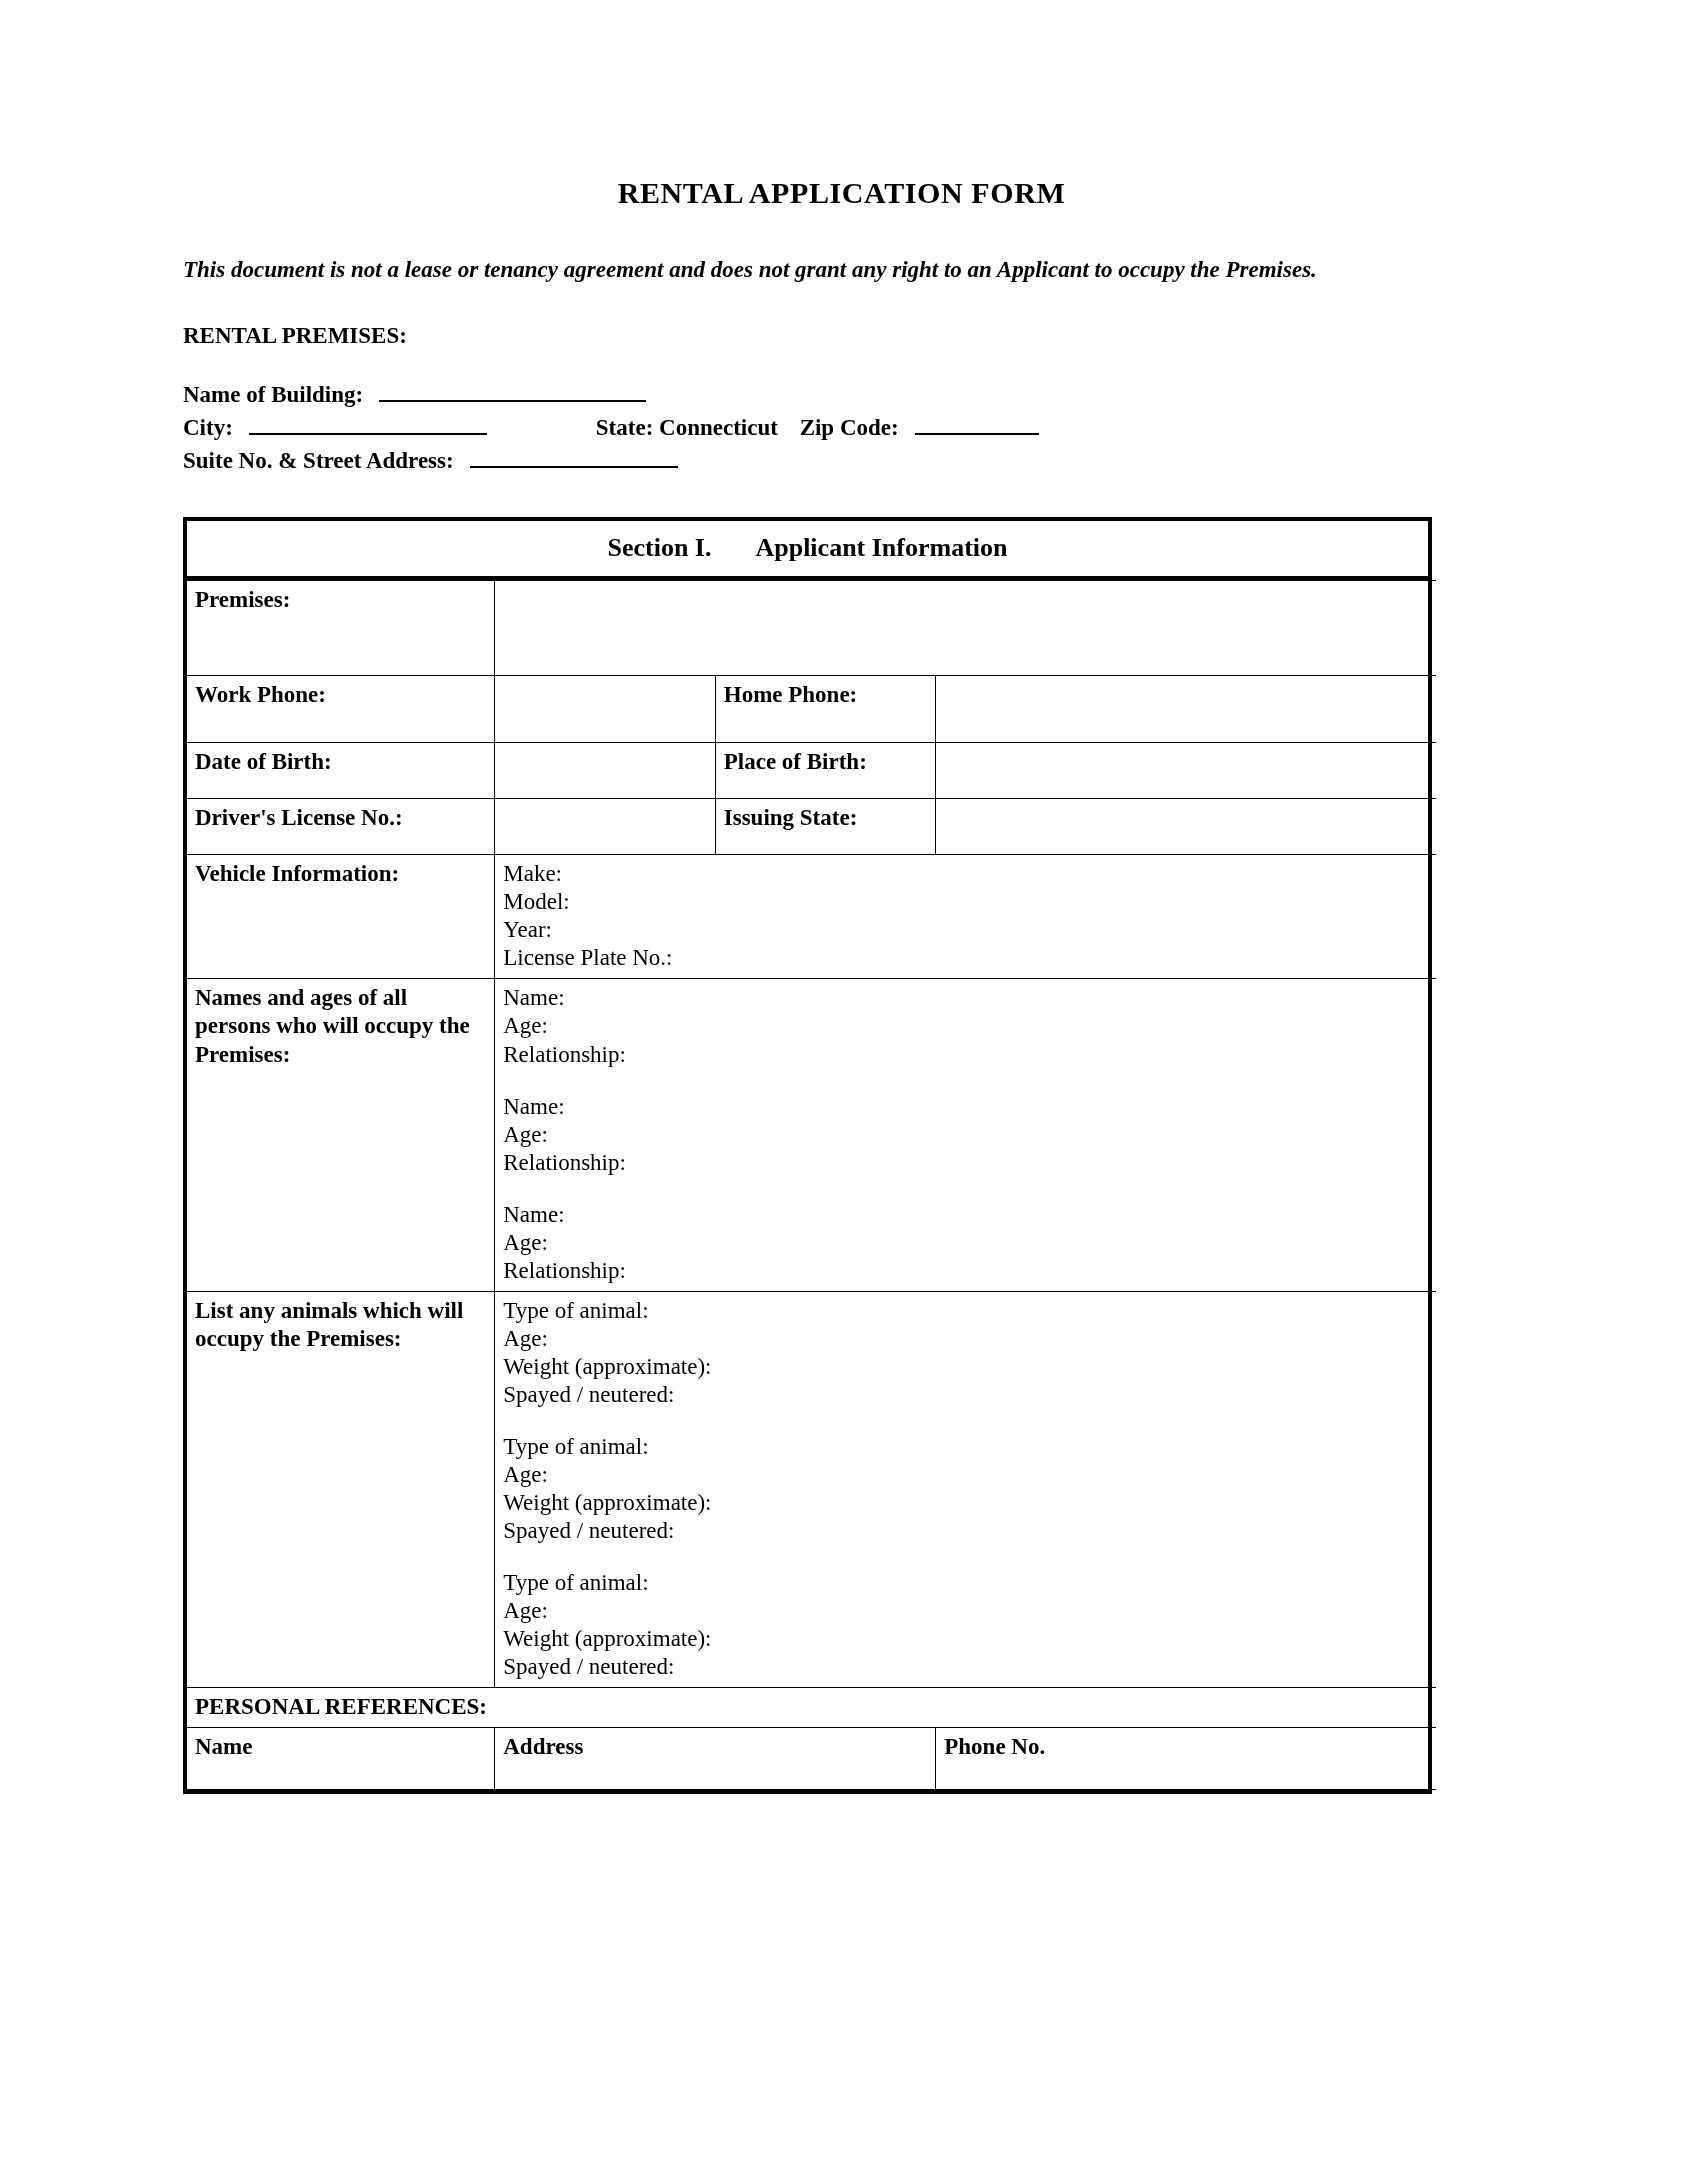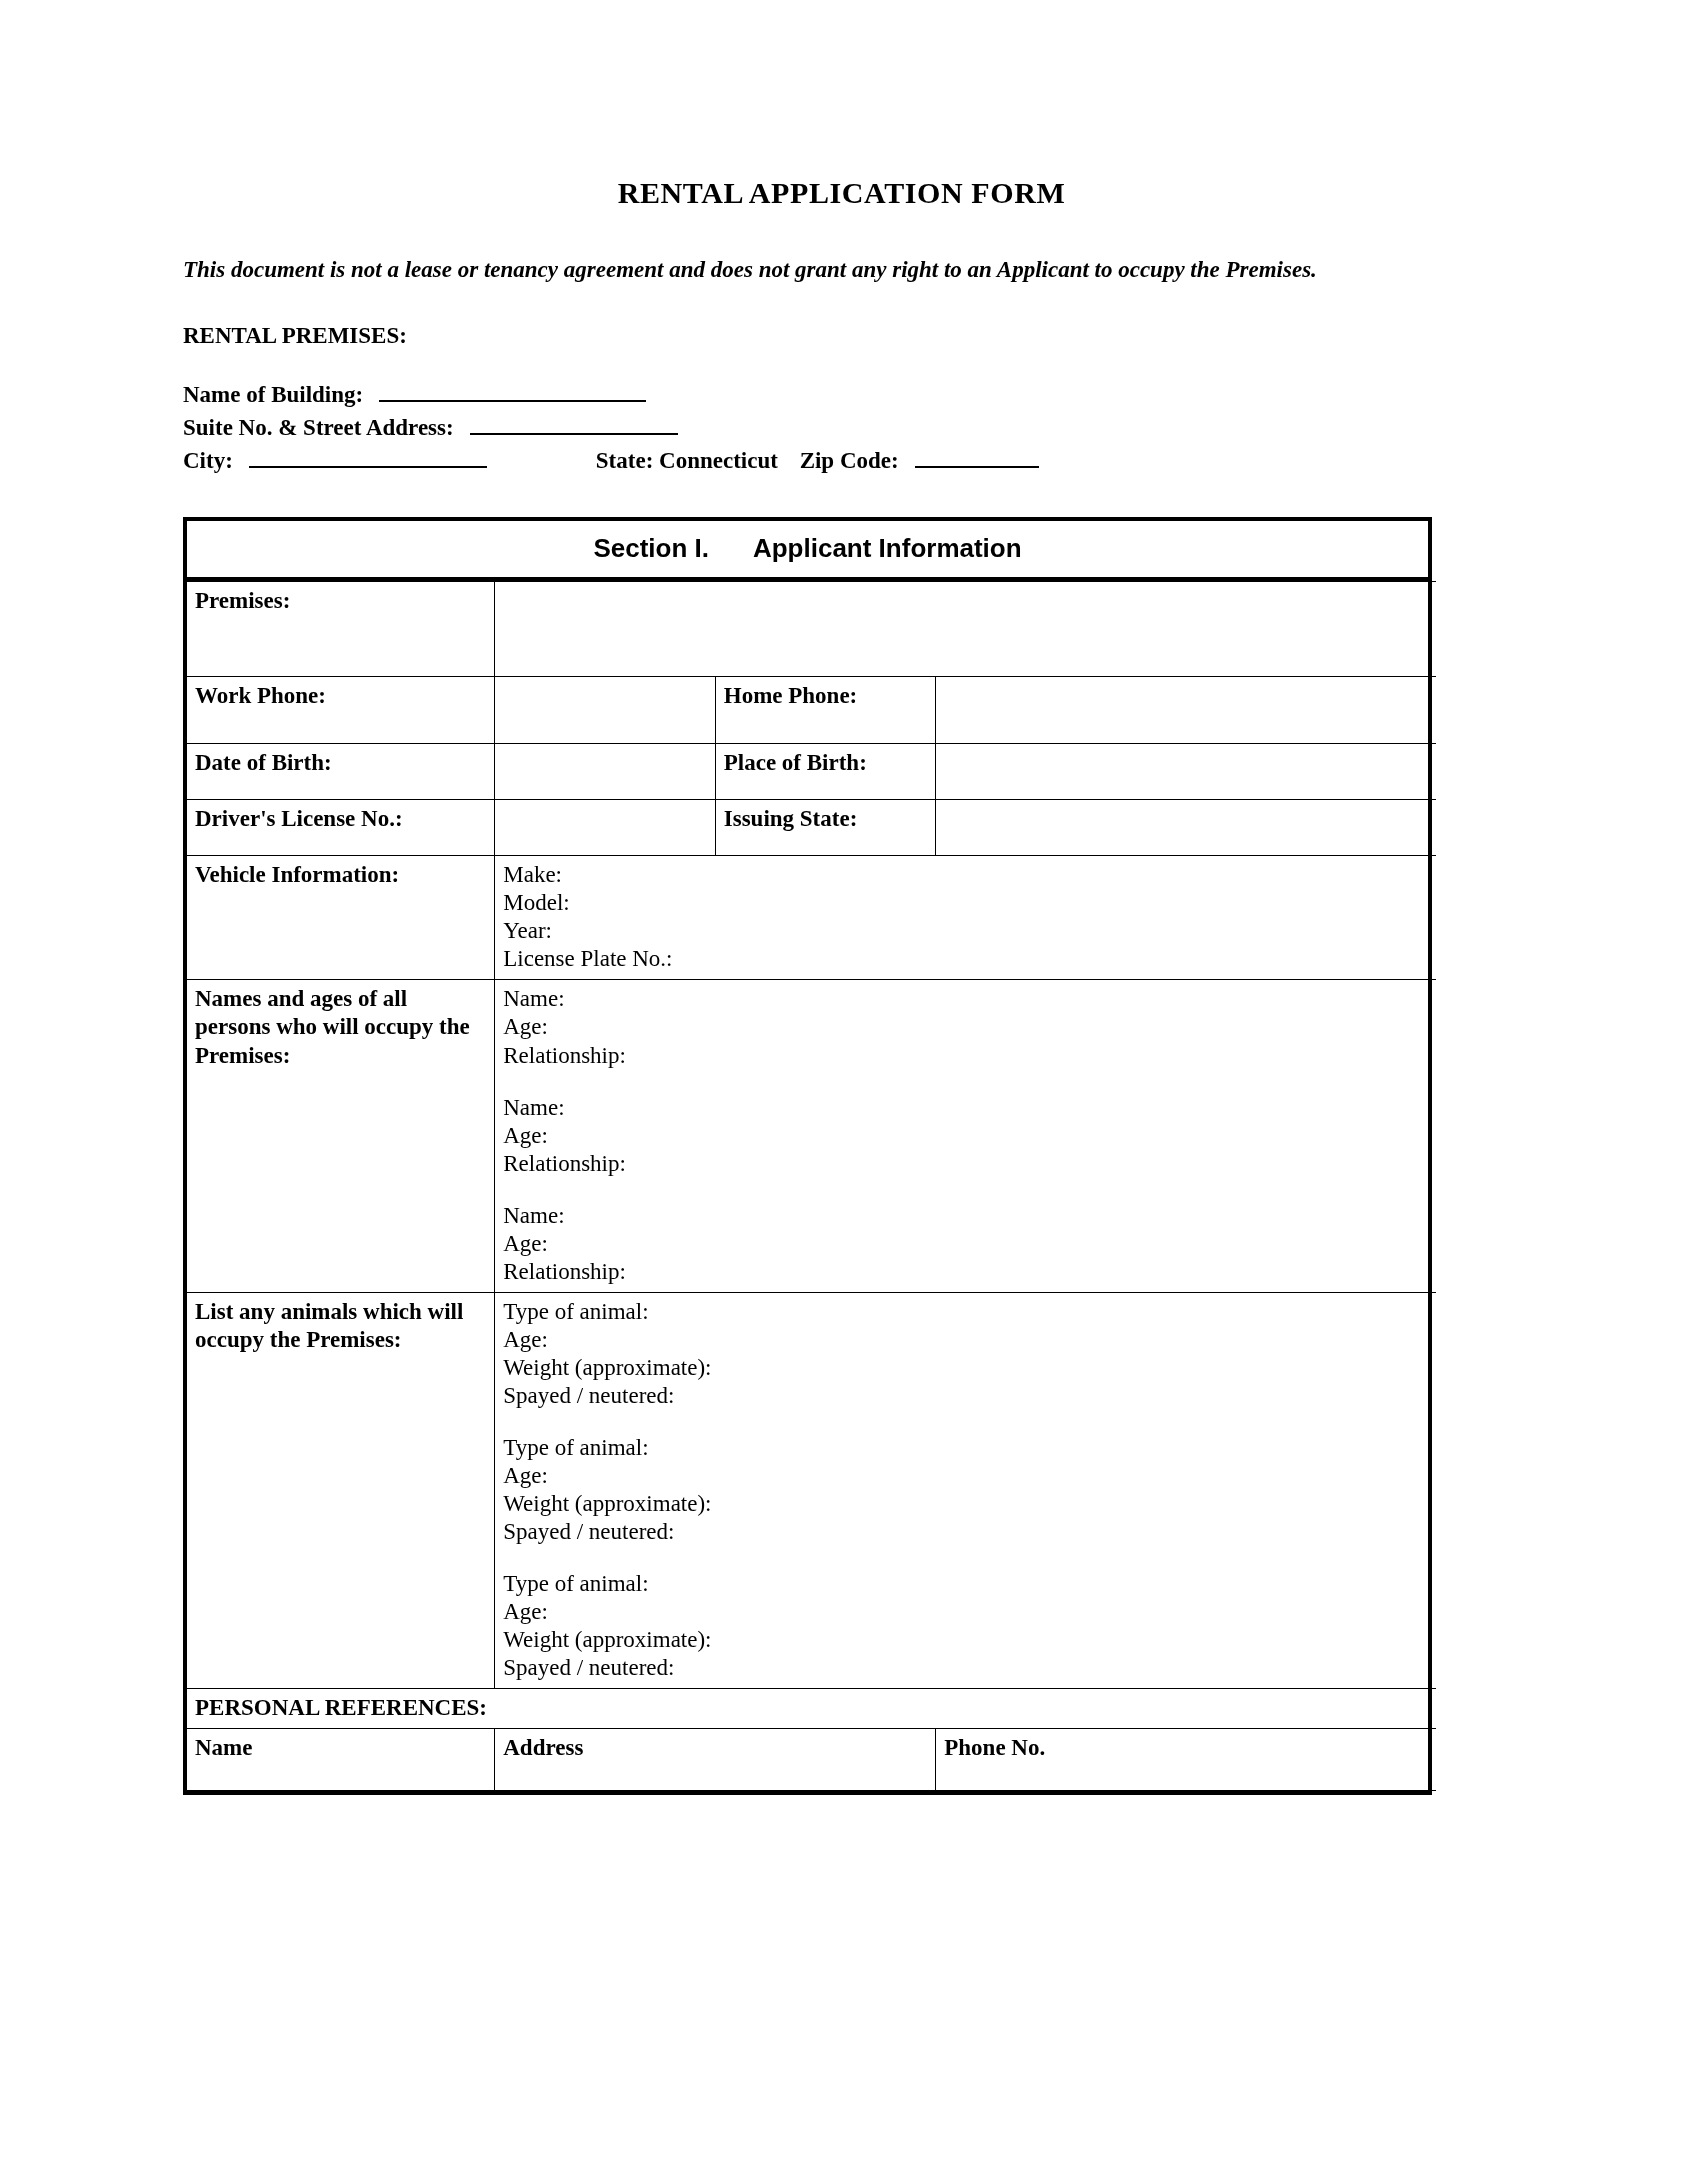--- a/index.html
+++ b/index.html
@@ -92,21 +92,21 @@
     border: 4px solid #000;
     width: 1249px;
     box-sizing: border-box;
   }
   .section-head {
     text-align: center;
     font-weight: bold;
     font-size: 26px;
     padding: 12px 0 13px 0;
     border-bottom: 4px solid #000;
-    font-family: Liberation Sans, sans-serif;
+    font-family: Liberation Serif, serif;
   }
   .section-head .sec-num { margin-right: 44px; }
 
   .lbl-bold {
     font-weight: bold;
   }
   .lbl-small {
     font-weight: bold;
     font-size: 19px;
   }
@@ -132,22 +132,22 @@
   <div class="content">
 
     <h1 class="doc-title">RENTAL APPLICATION FORM</h1>
 
     <p class="intro">This document is not a lease or tenancy agreement and does not grant any right to an Applicant to occupy the Premises.</p>
 
     <div class="section-label">RENTAL PREMISES:</div>
 
     <div class="premises-lines">
       <div class="row"><span>Name of Building:</span><span class="gap-sm"></span><span class="blank b-building"></span></div>
+      <div class="row"><span>City:</span><span class="gap-sm"></span><span class="blank b-city"></span><span class="gap-lg"></span><span>State:</span> <span>Connecticut</span><span class="gap-sm"></span> <span>Zip Code:</span><span class="gap-sm"></span><span class="blank b-zip"></span></div>
       <div class="row"><span>Suite No. &amp; Street Address:</span><span class="gap-sm"></span><span class="blank b-street"></span></div>
-      <div class="row"><span>City:</span><span class="gap-sm"></span><span class="blank b-city"></span><span class="gap-lg"></span><span>State:</span> <span>Connecticut</span><span class="gap-sm"></span> <span>Zip Code:</span><span class="gap-sm"></span><span class="blank b-zip"></span></div>
     </div>
 
     <div class="outer-frame">
       <div class="section-head">
         <span class="sec-num">Section I.</span><span>Applicant Information</span>
       </div>
 
       <table class="form">
         <colgroup>
           <col style="width:307px">

